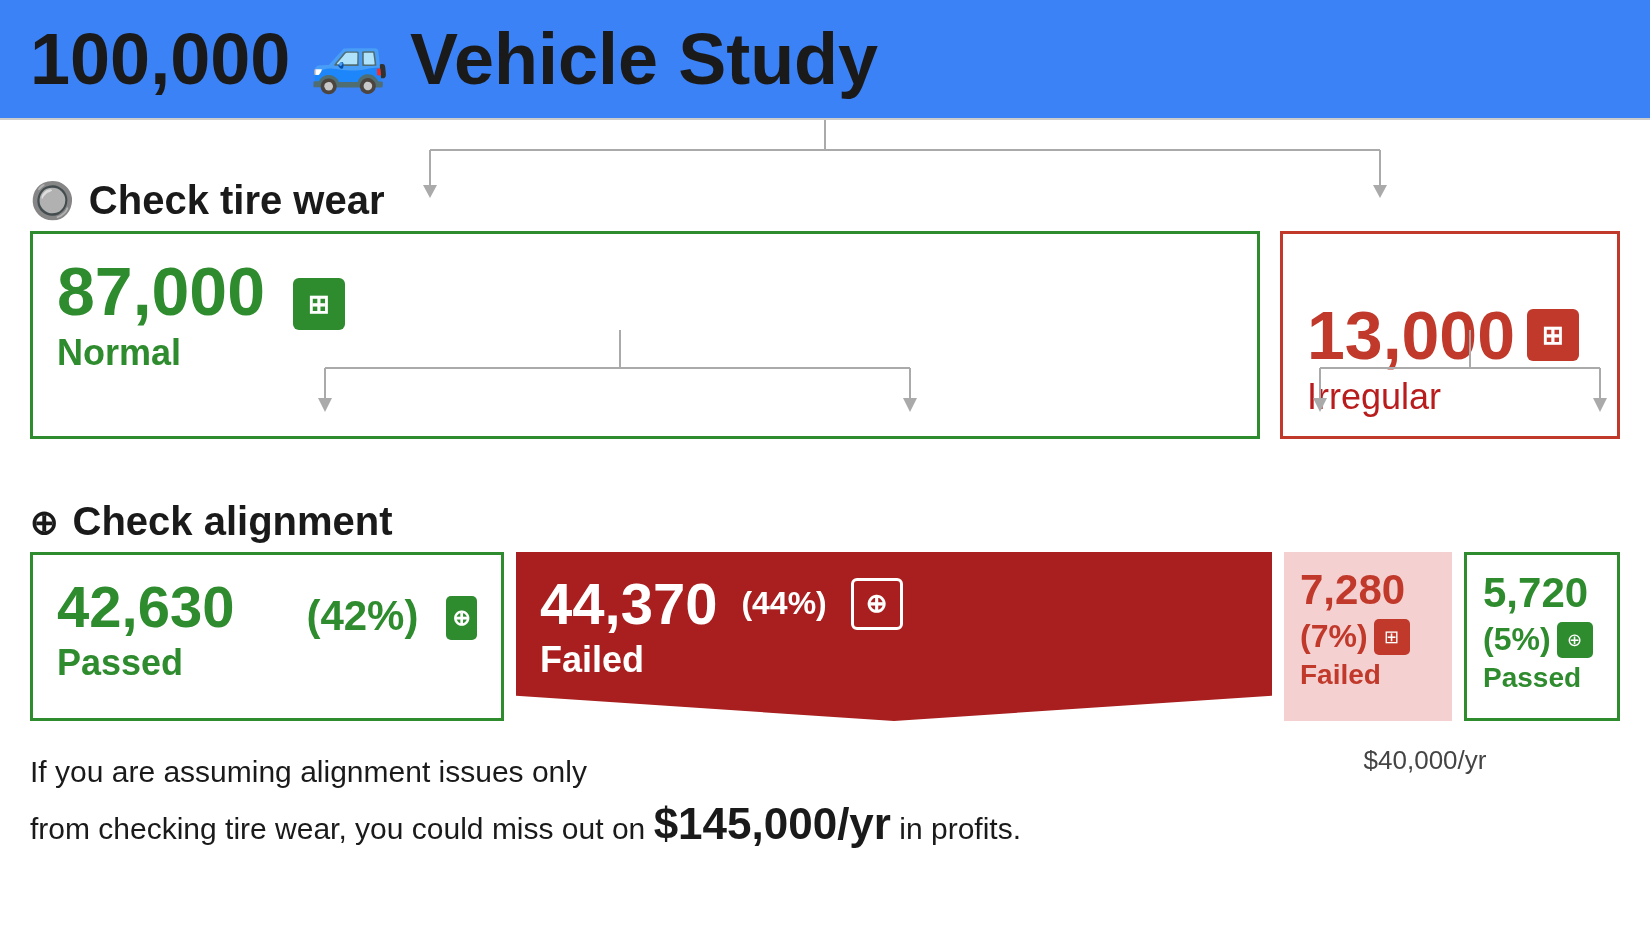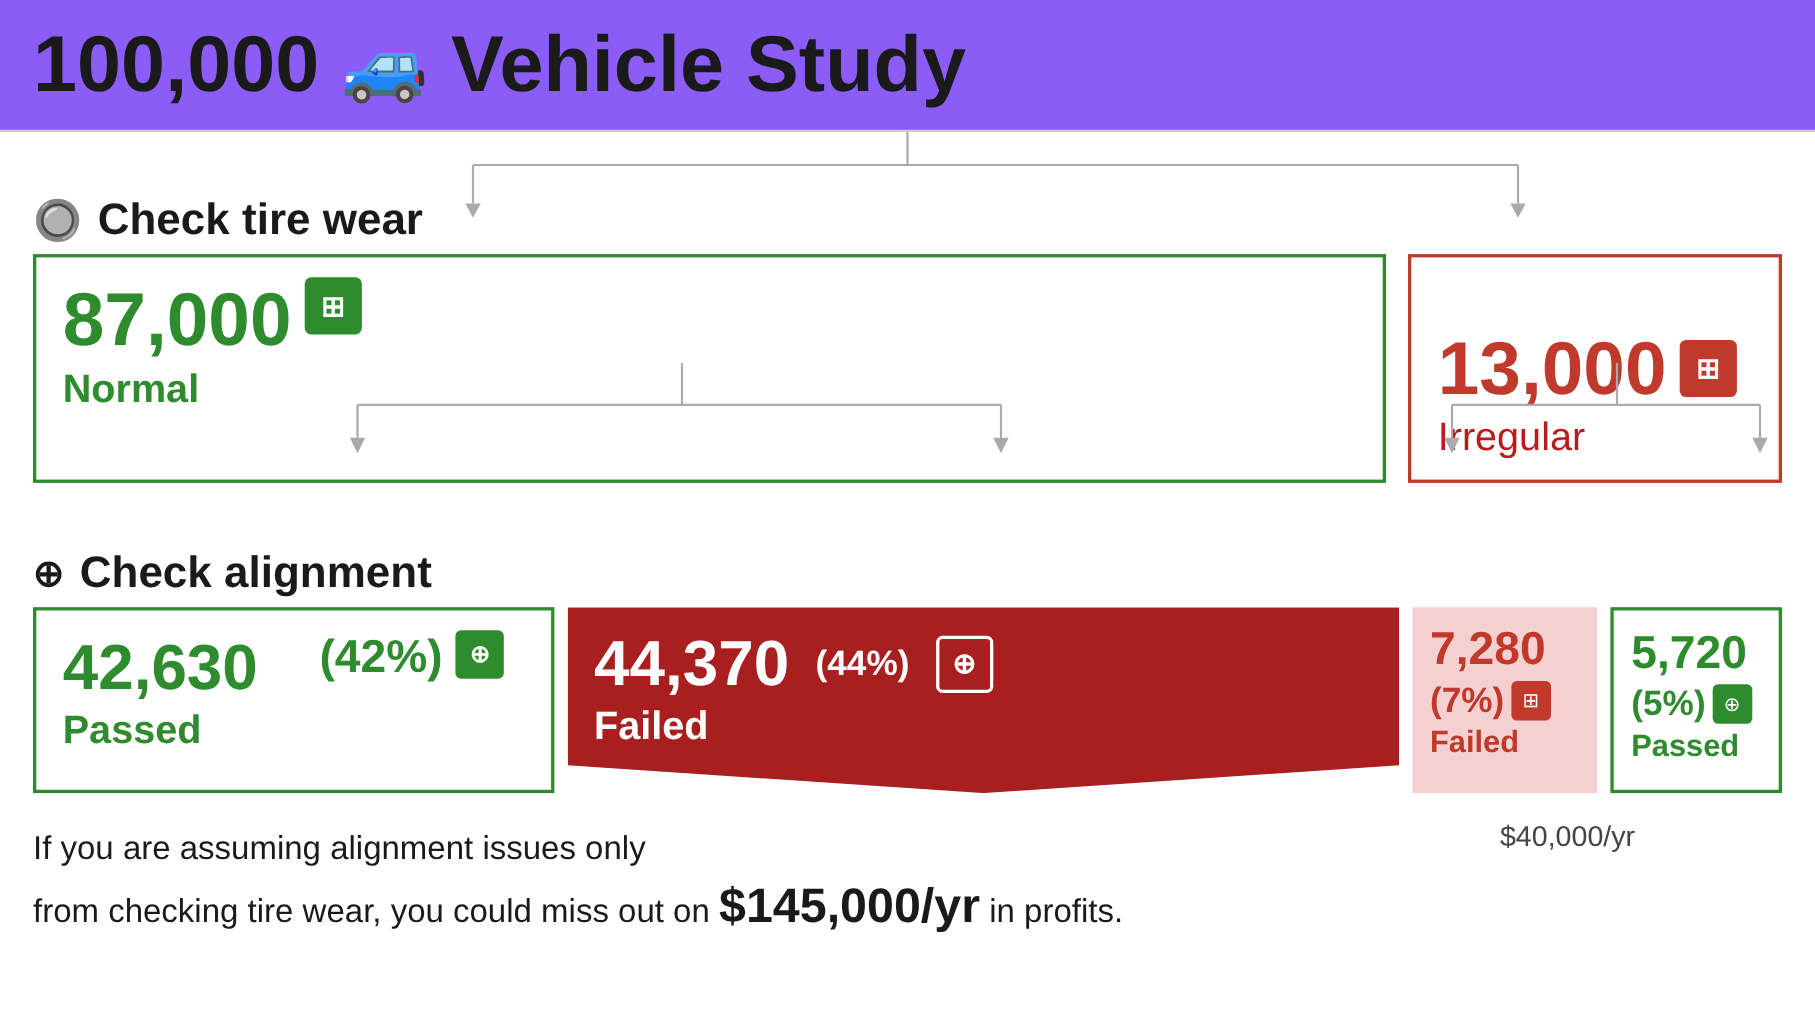--- a/index.html
+++ b/index.html
@@ -7,21 +7,21 @@
       width: 1650px;
       height: 937px;
       background: #ffffff;
       font-family: Arial, sans-serif;
       overflow: hidden;
       position: relative;
     }
 
     
     .header {
-      background: #8b5cf6;
+      background: #3b82f6;
       padding: 18px 30px 18px 30px;
       display: flex;
       align-items: center;
       border-bottom: 2px solid #ccc;
     }
     .header-title {
       font-size: 72px;
       font-weight: 900;
       color: #1a1a1a;
       display: flex;
@@ -64,22 +64,22 @@
       border: 3px solid #c0392b;
       padding: 18px 24px;
       min-height: 120px;
     }
 
     .big-number-green {
       font-size: 68px;
       font-weight: 900;
       color: #2e8b2e;
       display: flex;
-      align-items: flex-start;
-      gap: 12px;
+      align-items: flex-end;
+      gap: 28px;
     }
     .big-number-red {
       font-size: 68px;
       font-weight: 700;
       color: #c0392b;
       display: flex;
       align-items: center;
       gap: 12px;
       margin-top: 44px;
     }

